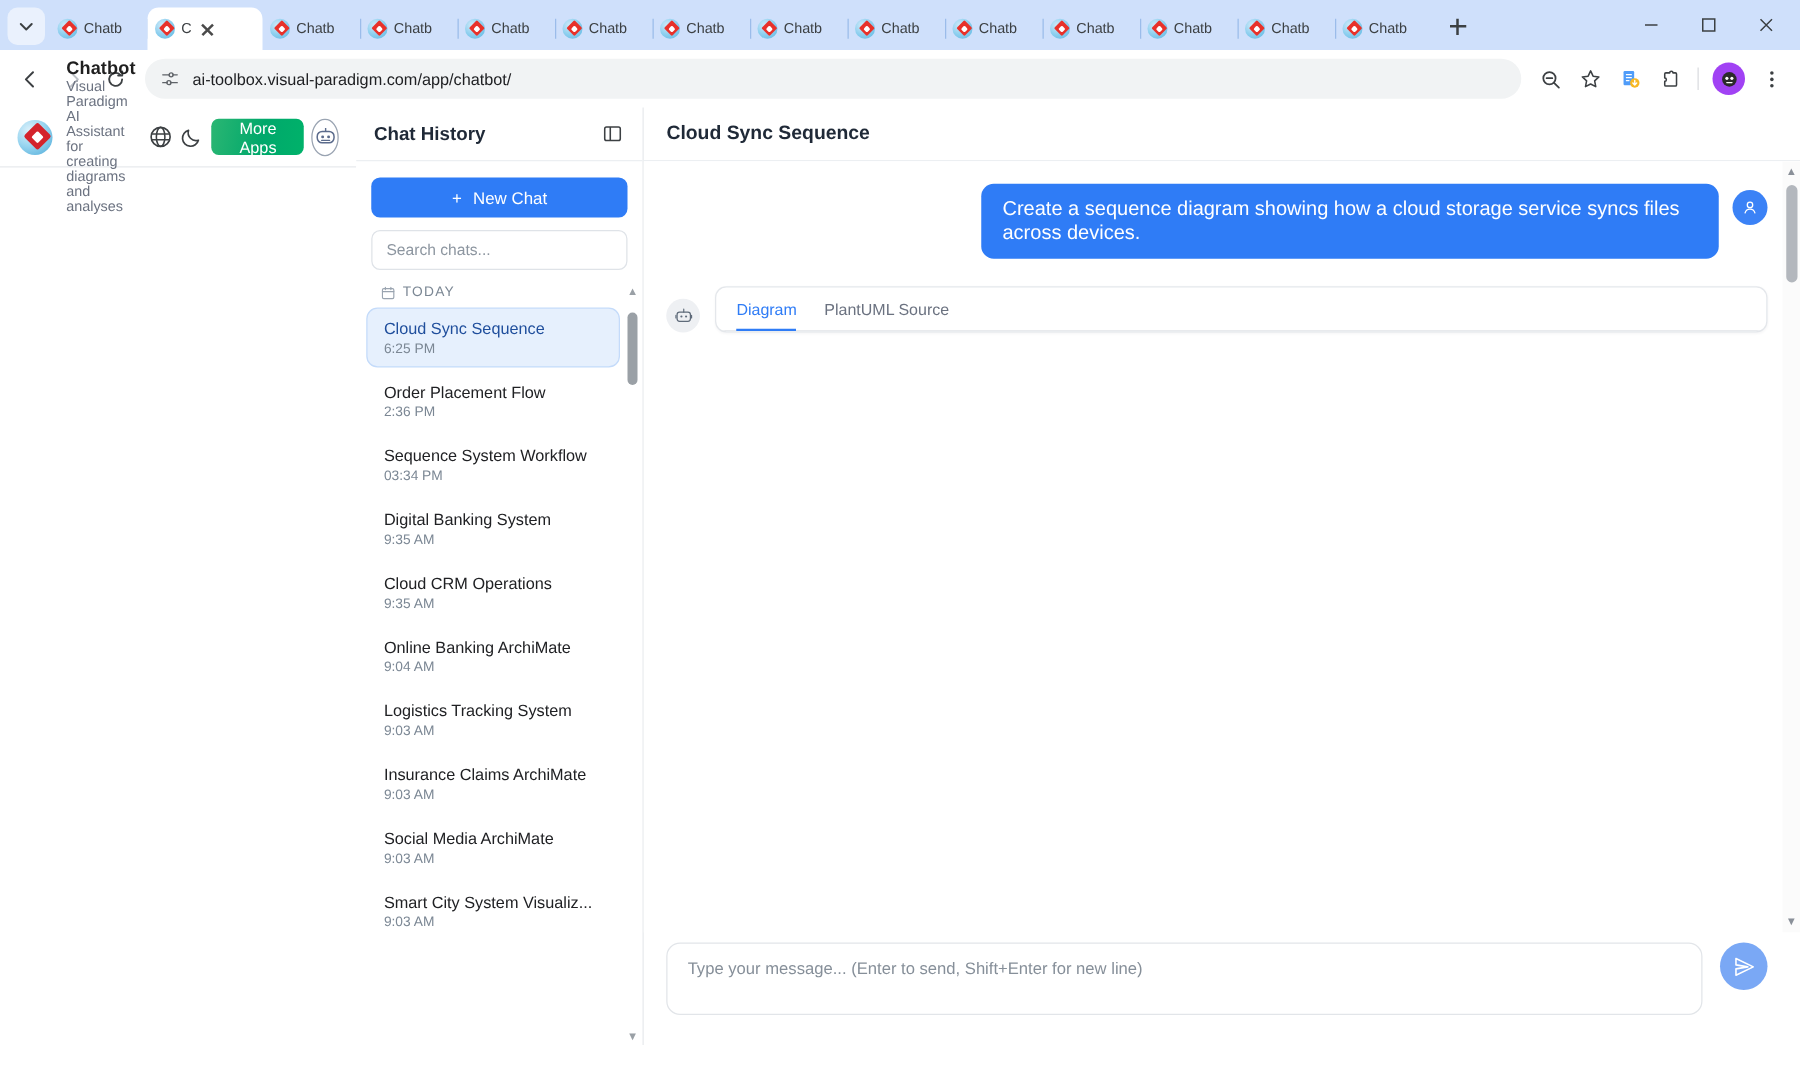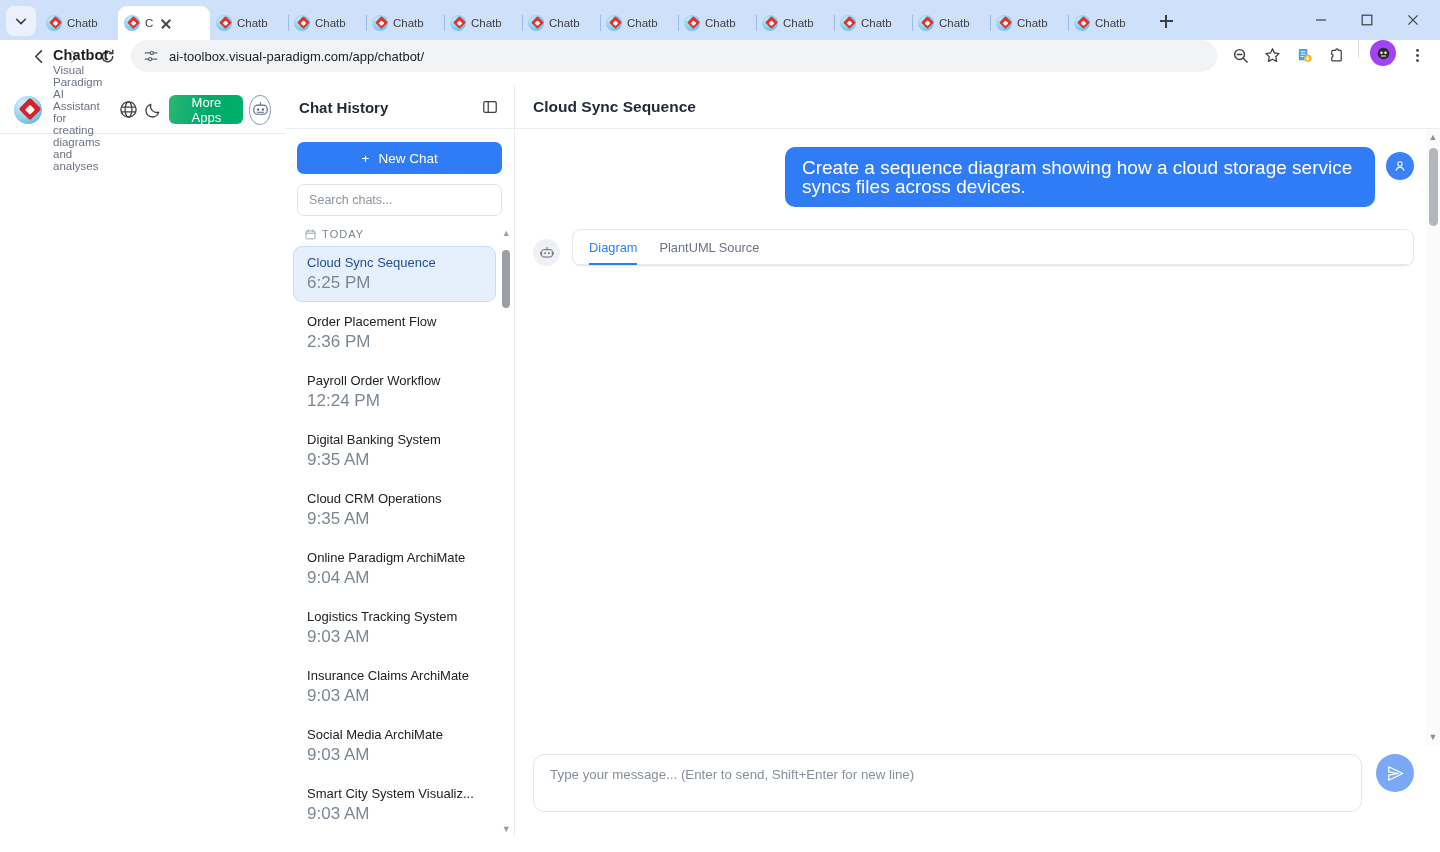--- a/index.html
+++ b/index.html
@@ -61,22 +61,22 @@
   .new-tab-btn::before, .new-tab-btn::after {
     content: ""; position: absolute; background: #3c4043;
   }
   .new-tab-btn::before { width: 13px; height: 1.7px; }
   .new-tab-btn::after { width: 1.7px; height: 13px; }
   .win-ctrls { display: flex; align-items: center; height: 40px; margin-left: auto; flex: 0 0 auto; }
   .win-btn { width: 46px; height: 40px; display: flex; align-items: center; justify-content: center; cursor: pointer; }
   .win-btn svg { width: 12px; height: 12px; }
 
   .omnibar {
-    height: 46px; background: #ffffff; display: flex; 
-    gap: 2px; padding: 0 8px; flex: 0 0 46px; margin-left: 15px;
+    height: 46px; background: #ffffff; display: flex; align-items: center;
+    gap: 2px; padding: 15px 8px; flex: 0 0 46px;
   }
   .nav-btn {
     width: 32px; height: 32px; border-radius: 50%; display: flex; align-items: center;
     justify-content: center; cursor: pointer; flex: 0 0 32px;
   }
   .nav-btn svg { width: 17px; height: 17px; }
   .urlbar {
     flex: 1; height: 32px; background: #f1f3f4; border-radius: 16px; display: flex;
     align-items: center; gap: 10px; padding: 0 12px; margin: 0 6px; cursor: text;
   }
@@ -161,21 +161,21 @@
 
   .chat-list { flex: 1; overflow: hidden; position: relative; padding-right: 14px; }
   .day-label {
     display: flex; align-items: center; gap: 6px; font-size: 11px; color: #7b8794;
     letter-spacing: 1px; padding: 2px 0 6px 20px;
   }
   .chat-item { padding: 8px 12px 9px 14px; margin: 0 4px 3px 8px; border-radius: 9px; cursor: pointer; }
   .chat-item.active { background: #e6f0fd; border: 1px solid #c4dbfa; padding: 7px 11px 8px 13px; }
   .chat-name { font-size: 13px; color: #202124; line-height: 17px; }
   .chat-item.active .chat-name { color: #1f4e9c; }
-  .chat-time { font-size: 17px; color: #7b8794; margin-top: 2px; }
+  .chat-time { font-size: 11px; color: #7b8794; margin-top: 2px; }
   .sb-scroll {
     position: absolute; right: 2px; top: 0; bottom: 0; width: 12px;
     display: flex; flex-direction: column; align-items: center;
   }
   .sb-arrow { font-size: 9px; color: #9aa0a6; line-height: 10px; padding: 2px 0; }
   .sb-track { flex: 1; width: 8px; position: relative; }
   .sb-thumb { position: absolute; top: 10px; width: 8px; height: 58px; border-radius: 4px; background: #9aa0a6; }
 
   
   .main { flex: 1; display: flex; flex-direction: column; min-width: 0; min-height: 0; }
@@ -188,21 +188,21 @@
   .conv { flex: 1; position: relative; min-height: 0; overflow: hidden; background: #fff; }
   .conv-inner { padding: 18px 26px 0 18px; height: 100%; }
 
   .user-row { display: flex; justify-content: flex-end; gap: 11px; align-items: flex-start; }
   .avatar-user {
     width: 28px; height: 28px; border-radius: 50%; background: #3b82f6; flex: 0 0 28px;
     display: flex; align-items: center; justify-content: center; margin-top: 5px;
   }
   .user-bubble {
     background: #2f7cf6; color: #fff; border-radius: 10px; padding: 11px 17px;
-    font-size: 19px; max-width: 590px; line-height: 19px;
+    font-size: 16px; max-width: 590px; line-height: 19px;
   }
 
   .bot-row { display: flex; gap: 12px; align-items: flex-end; margin-top: 22px; }
   .avatar-bot {
     width: 27px; height: 27px; border-radius: 50%; background: #eef0f3; flex: 0 0 27px;
     display: flex; align-items: center; justify-content: center; margin-top: 4px;
   }
   .card {
     flex: 1; border: 1px solid #e4e7eb; border-radius: 9px; background: #fff;
     display: flex; flex-direction: column; overflow: hidden; min-width: 0;
@@ -528,33 +528,33 @@
 
           <div class="chat-item active">
             <div class="chat-name">Cloud Sync Sequence</div>
             <div class="chat-time">6:25 PM</div>
           </div>
           <div class="chat-item">
             <div class="chat-name">Order Placement Flow</div>
             <div class="chat-time">2:36 PM</div>
           </div>
           <div class="chat-item">
-            <div class="chat-name">Payroll Order Workflow</div>
-            <div class="chat-time">12:24 PM</div>
+            <div class="chat-name">Sequence System Workflow</div>
+            <div class="chat-time">03:34 PM</div>
           </div>
           <div class="chat-item">
             <div class="chat-name">Digital Banking System</div>
             <div class="chat-time">9:35 AM</div>
           </div>
           <div class="chat-item">
             <div class="chat-name">Cloud CRM Operations</div>
             <div class="chat-time">9:35 AM</div>
           </div>
           <div class="chat-item">
-            <div class="chat-name">Online Paradigm ArchiMate</div>
+            <div class="chat-name">Online Banking ArchiMate</div>
             <div class="chat-time">9:04 AM</div>
           </div>
           <div class="chat-item">
             <div class="chat-name">Logistics Tracking System</div>
             <div class="chat-time">9:03 AM</div>
           </div>
           <div class="chat-item">
             <div class="chat-name">Insurance Claims ArchiMate</div>
             <div class="chat-time">9:03 AM</div>
           </div>

